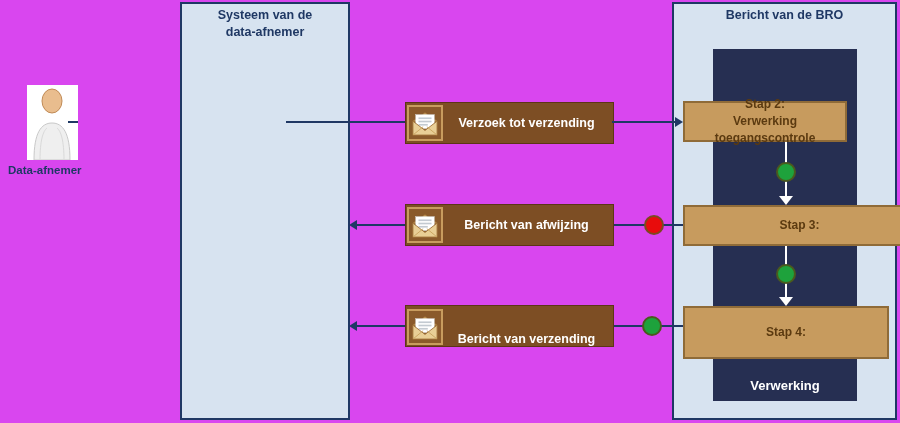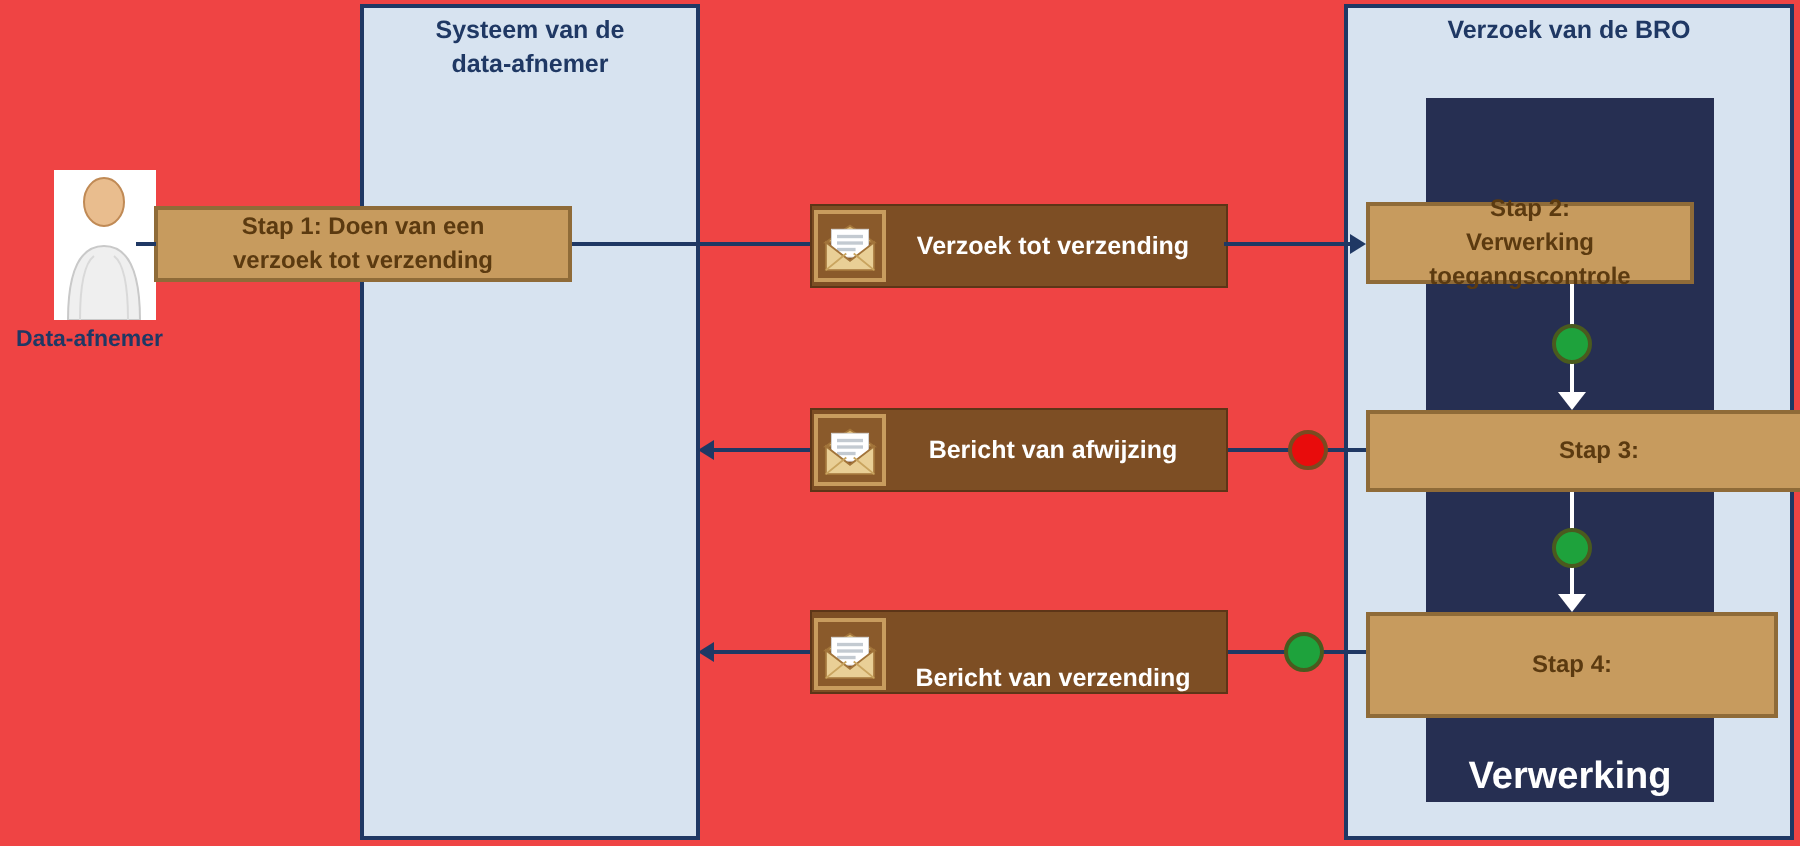--- a/index.html
+++ b/index.html
@@ -1,37 +1,37 @@
 <!DOCTYPE html>
 <html><head>
 <meta charset="utf-8">
 <style>
   html,body{margin:0;padding:0;background:#000;}
   #canvas{
-    position:relative;width:900px;height:423px;background:#ef4444;overflow:hidden;
+    position:relative;width:900px;height:423px;background:#d946ef;overflow:hidden;
     font-family:"Liberation Sans",sans-serif;
   }
   
   .panel{
     position:absolute;top:2px;height:418px;box-sizing:border-box;
     background:#d7e3f0;border:2px solid #1f3864;
   }
   .panel-consumer{left:180px;width:170px;}
   .panel-bro{left:672px;width:225px;}
   .panel-title{
     position:absolute;top:7px;text-align:center;color:#1f3864;
     font-weight:bold;font-size:12.5px;line-height:1.35;
   }
   .panel-title.consumer{left:180px;width:170px;}
   .panel-title.bro{left:672px;width:225px;}
   
   .process-rect{position:absolute;left:713px;top:49px;width:144px;height:352px;background:#262f52;}
   .process-label{
     position:absolute;left:713px;top:378px;width:144px;text-align:center;
-    color:#fff;font-weight:bold;font-size:19px;
+    color:#fff;font-weight:bold;font-size:13px;
   }
   
   .actor-box{position:absolute;left:27px;top:85px;width:51px;height:75px;background:#fff;}
   .actor-label{
     position:absolute;left:8px;top:164px;width:110px;color:#1f3864;
     font-weight:bold;font-size:11.5px;
   }
   
   .step{
     position:absolute;box-sizing:border-box;background:#c79b5e;border:2px solid #8f6b38;
@@ -82,37 +82,33 @@
 <div id="canvas">
 
   <div class="panel panel-consumer"></div>
   <div class="panel panel-bro"></div>
   <div class="process-rect"></div>
 
   <div class="panel-title consumer">
     <div>Systeem van de</div>
     <div>data-afnemer</div>
   </div>
-  <div class="panel-title bro">Verzoek van de BRO</div>
+  <div class="panel-title bro">Bericht van de BRO</div>
   <div class="process-label">Verwerking</div>
 
   <div class="actor-box">
     <svg width="51" height="75" viewBox="0 0 51 75">
       <ellipse cx="25" cy="16" rx="10" ry="12" fill="#e9bd8e" stroke="#c08a55" stroke-width="1"></ellipse>
       <path d="M7,75 C7,48 14,38 25,38 C36,38 43,48 43,75 Z" fill="#efefef" stroke="#c9c9c9" stroke-width="1"></path>
       <path d="M13,75 C13,56 16,46 20,43" fill="none" stroke="#d9d9d9" stroke-width="1"></path>
       <path d="M37,75 C37,56 34,46 30,43" fill="none" stroke="#d9d9d9" stroke-width="1"></path>
     </svg>
   </div>
   <div class="actor-label">Data-afnemer</div>
 
-  <div class="step step1">
-    <div>Stap 1: Doen van een</div>
-    <div>verzoek tot verzending</div>
-  </div>
   <div class="step step2">
     <div>Stap 2:</div>
     <div>Verwerking toegangscontrole</div>
   </div>
   <div class="step step3">
     <div>Stap 3:</div>
   </div>
   <div class="step step4">
     <div>Stap 4:</div>
   </div>

